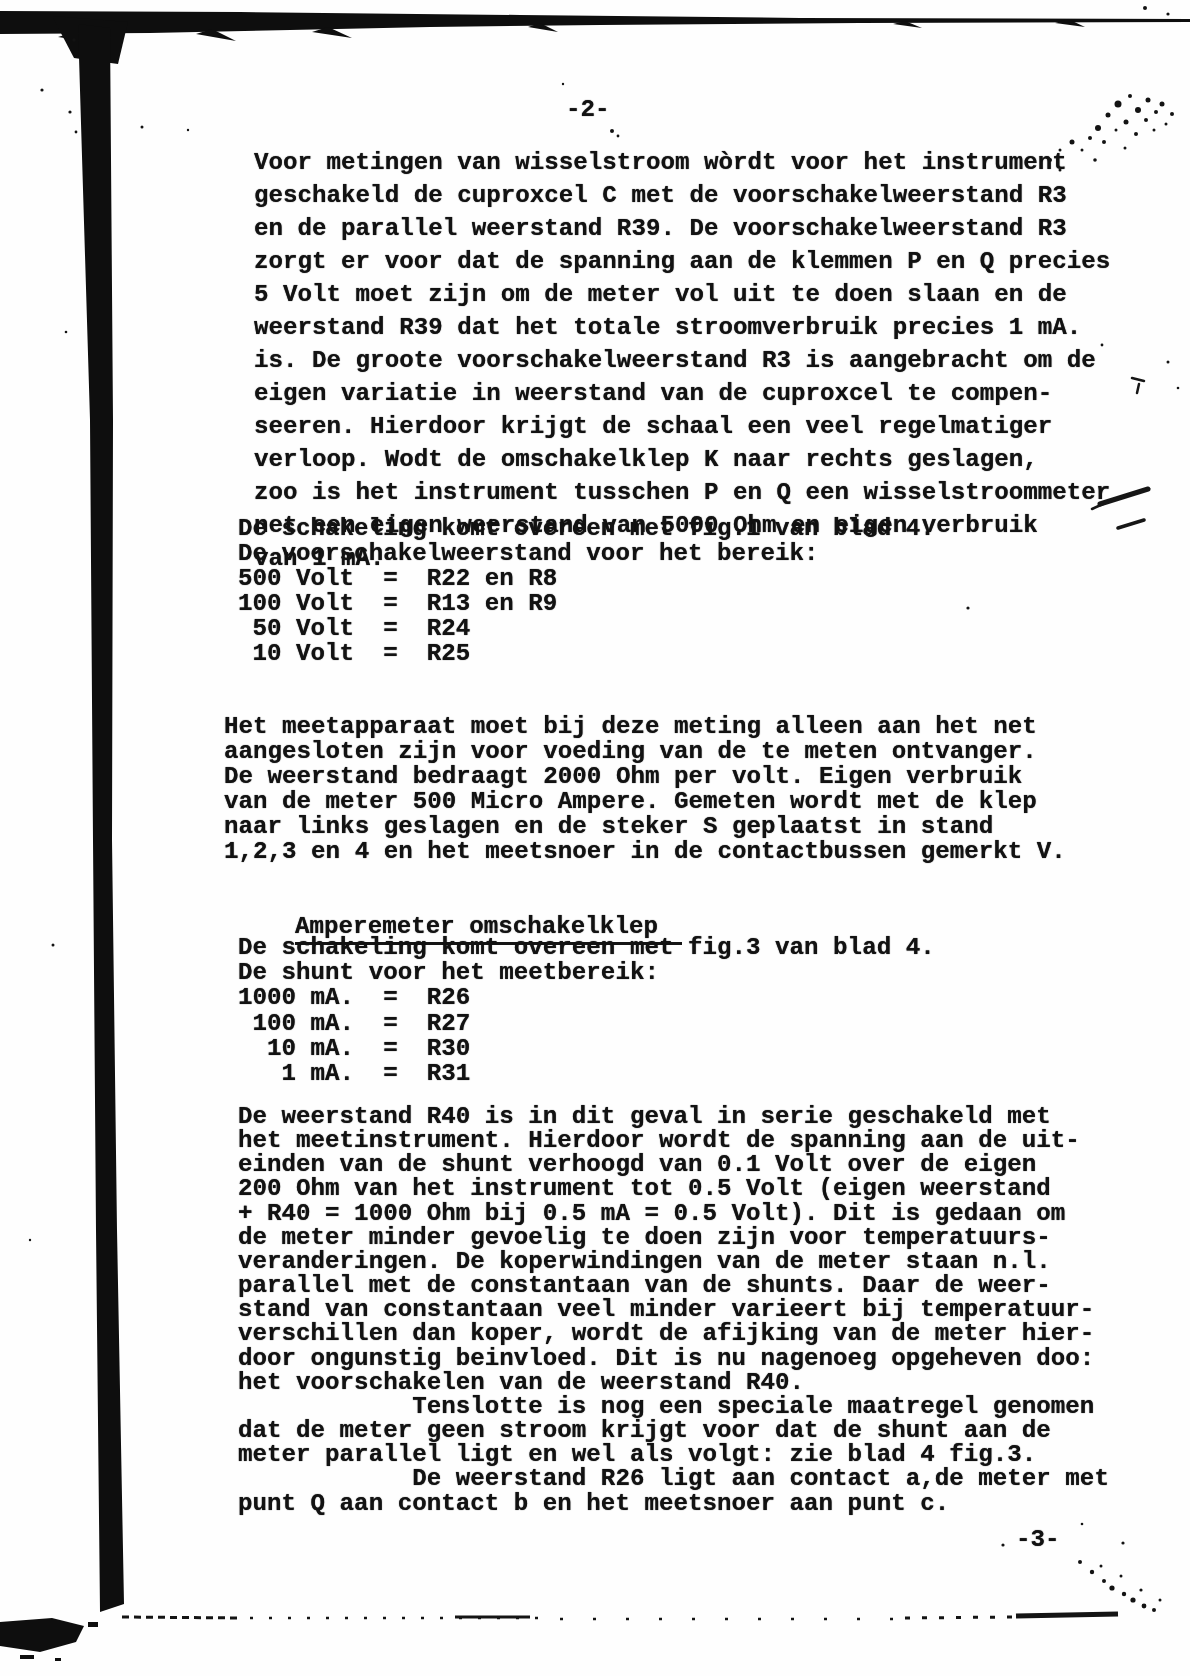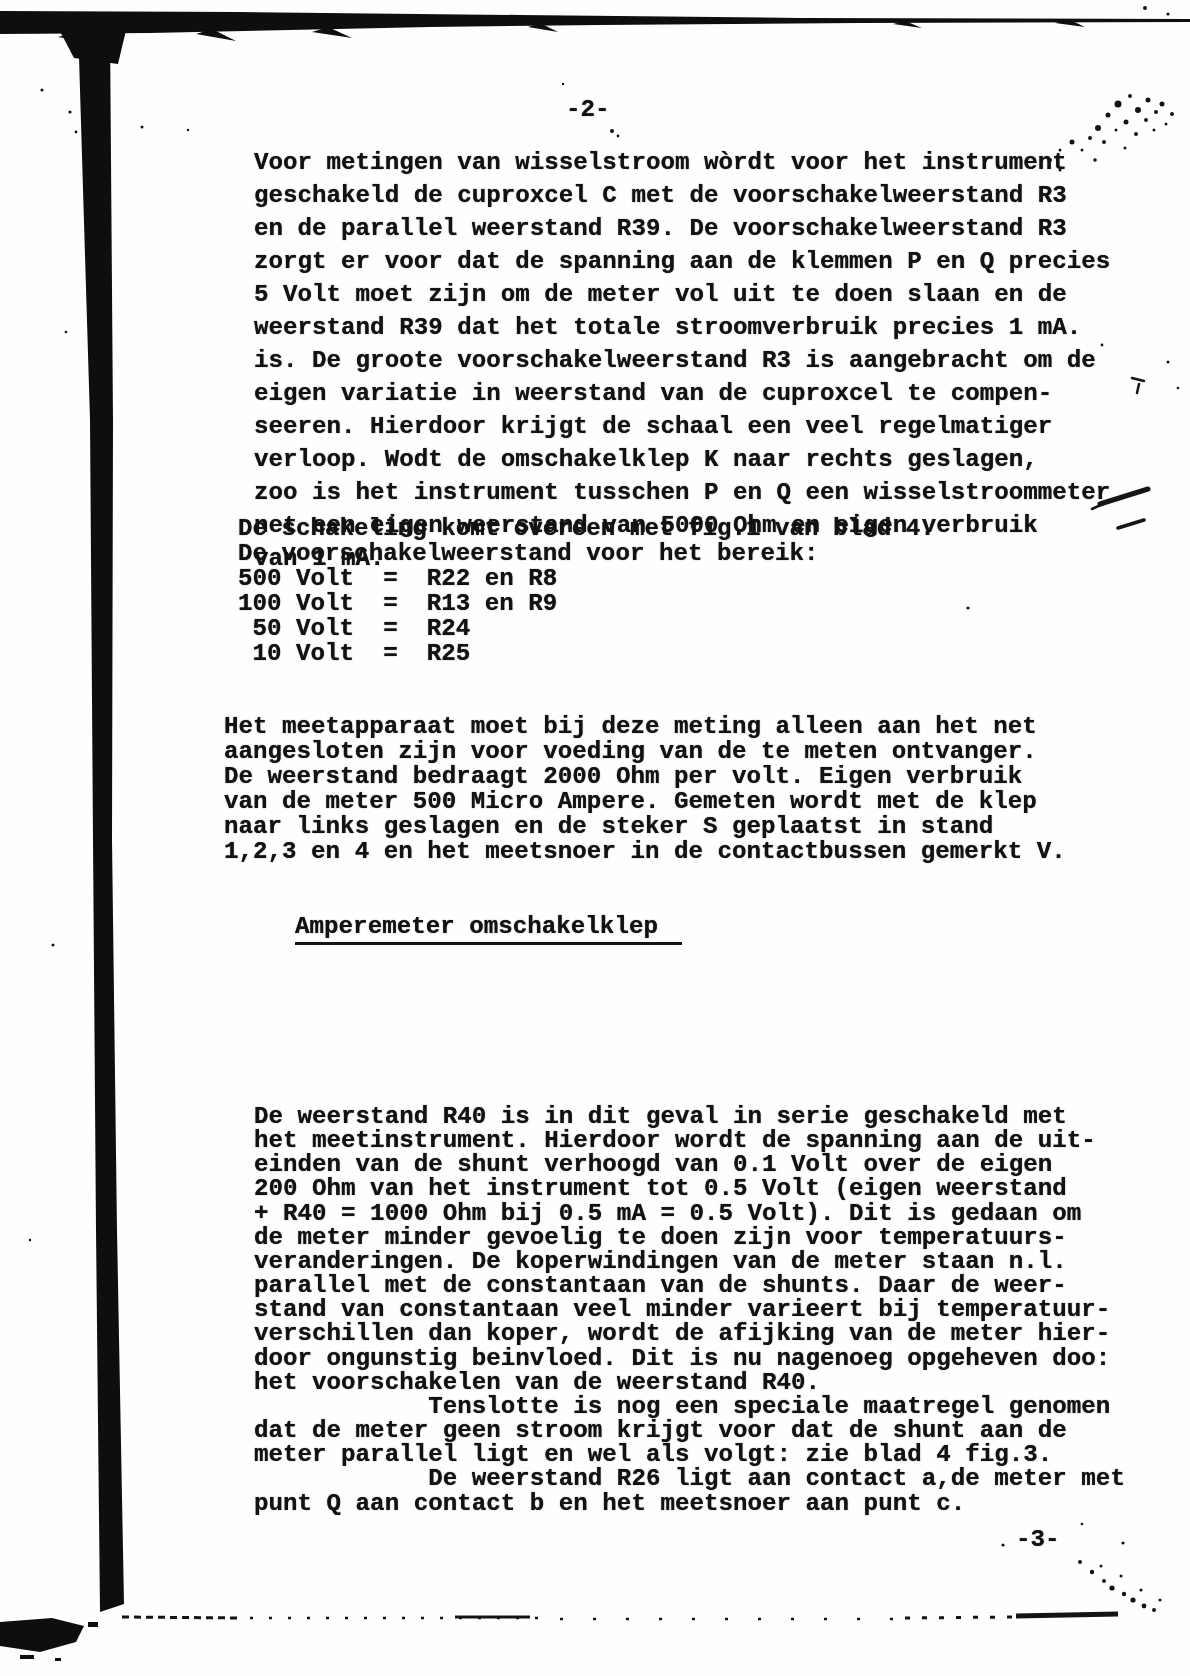--- a/index.html
+++ b/index.html
@@ -165,22 +165,28 @@
 aangesloten zijn voor voeding van de te meten ontvanger.
 De weerstand bedraagt 2000 Ohm per volt. Eigen verbruik
 van de meter 500 Micro Ampere. Gemeten wordt met de klep
 naar links geslagen en de steker S geplaatst in stand
 1,2,3 en 4 en het meetsnoer in de contactbussen gemerkt V.</div>
 
   <div class="t heading h2" style="left:237px;top:886px;">
     <span>Amperemeter omschakelklep</span>
   </div>
 
-
-  <div class="t" style="left:238px;top:1105px;line-height:24.15px;margin-left:16px;">De weerstand R40 is in dit geval in serie geschakeld met
+  <div class="t" style="left:238px;top:935px;line-height:25.2px;">De schakeling komt overeen met fig.3 van blad 4.
+De shunt voor het meetbereik:
+1000 mA.  =  R26
+ 100 mA.  =  R27
+  10 mA.  =  R30
+   1 mA.  =  R31</div>
+
+  <div class="t" style="left:238px;top:1105px;line-height:24.15px;">De weerstand R40 is in dit geval in serie geschakeld met
 het meetinstrument. Hierdoor wordt de spanning aan de uit-
 einden van de shunt verhoogd van 0.1 Volt over de eigen
 200 Ohm van het instrument tot 0.5 Volt (eigen weerstand
 + R40 = 1000 Ohm bij 0.5 mA = 0.5 Volt). Dit is gedaan om
 de meter minder gevoelig te doen zijn voor temperatuurs-
 veranderingen. De koperwindingen van de meter staan n.l.
 parallel met de constantaan van de shunts. Daar de weer-
 stand van constantaan veel minder varieert bij temperatuur-
 verschillen dan koper, wordt de afijking van de meter hier-
 door ongunstig beinvloed. Dit is nu nagenoeg opgeheven doo:

